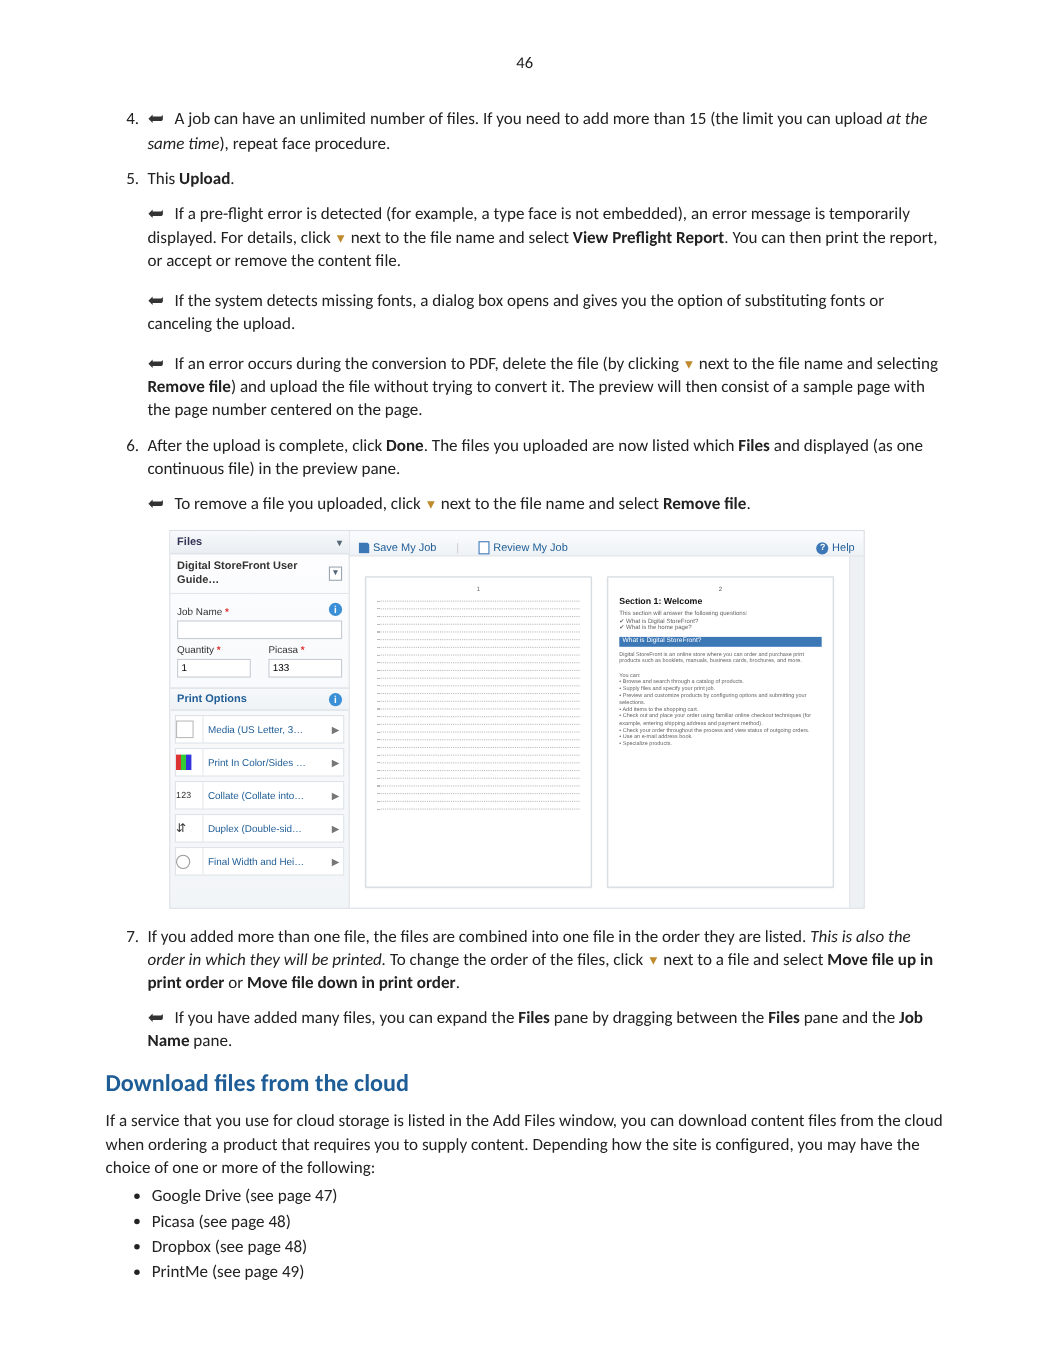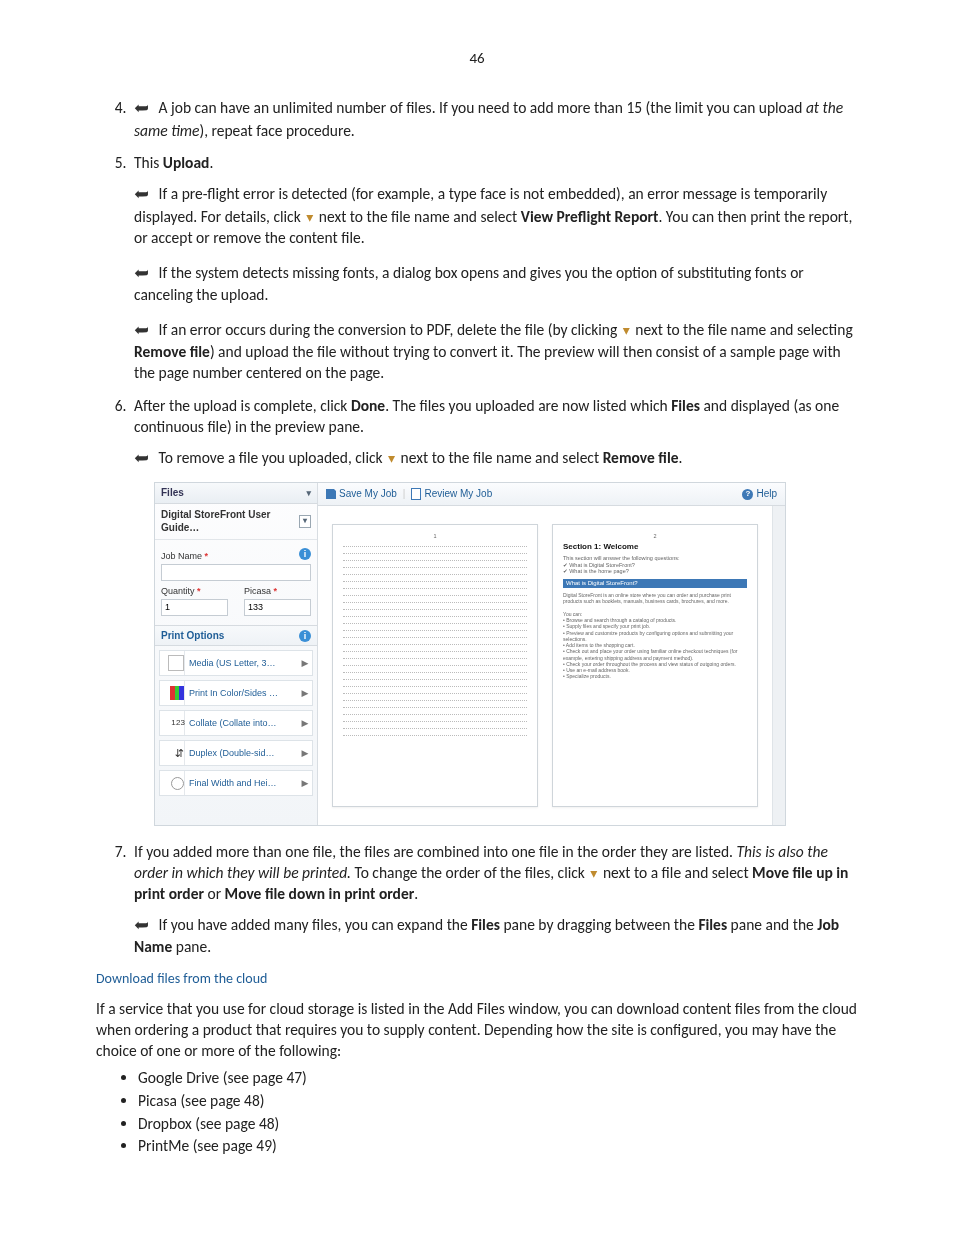--- a/index.html
+++ b/index.html
@@ -37,22 +37,22 @@
   .drop-icon::before{
     content:"\25BE"; 
     color:#c08b2e;
     font-size:14px;
     margin:0 2px;
   }
   b{font-weight:700;}
   em.i{font-style:italic;}
   h2.section{
     color:#1f5d96;
-    font-size:14px;
-    font-weight:400;
+    font-size:22px;
+    font-weight:700;
     margin:9px 0 10px 0;
   }
   ul.bul{padding-left:42px;margin:6px 0;}
   ul.bul>li{margin:2px 0;}
   
   .app{
     width:630px;
     height:342px;
     margin:10px 0 16px 20px;
     border:1px solid #d0d7dd;
@@ -101,29 +101,29 @@
     margin-top:3px;border-top:1px solid #d6dbe0;border-bottom:1px solid #d6dbe0;
     background:linear-gradient(#f7f9fb,#eef2f6);
     padding:3px 6px;font-weight:700;color:#1f5d96;
     display:flex;justify-content:space-between;align-items:center;
   }
   .po-list{padding:0 4px;}
   .po-item{
     display:flex;align-items:center;border:1px solid #dde3e8;margin-top:4px;
     background:#fff;height:24px;
   }
-  .po-ico{width:24px;height:24px;display:flex;align-items:center;justify-content:flex-end;
+  .po-ico{width:24px;height:24px;display:flex;align-items:center;justify-content:flex-start;
     border-right:1px solid #e4e8ec;}
   .po-txt{flex:1;padding:0 4px;color:#1f5d96;font-size:9px;white-space:nowrap;overflow:hidden;text-overflow:ellipsis;}
   .po-arr{width:14px;text-align:center;color:#777;font-size:9px;}
   .right{flex:1;display:flex;flex-direction:column;}
   .toolbar{
     height:22px;border-bottom:1px solid #d6dbe0;
     background:linear-gradient(#fbfcfe,#eef2f6);
-    display:flex;align-items:center;padding:0 8px;gap:6px;font-size:10px;
+    display:flex;align-items:flex-end;padding:0 8px;gap:18px;font-size:10px;
   }
   .toolbar .lnk{color:#1f5d96;display:flex;align-items:center;gap:3px;}
   .spacer{flex:1;}
   .help{color:#1f5d96;display:flex;align-items:center;gap:3px;}
   .preview{
     flex:1;background:#fff;padding:18px 14px;display:flex;gap:14px;overflow:hidden;
   }
   .pg{
     flex:1;border:1px solid #cfd5da;background:#fff;box-shadow:0 1px 2px rgba(0,0,0,.06);
     padding:8px 10px;font-size:5.5px;color:#666;line-height:1.2;overflow:hidden;

